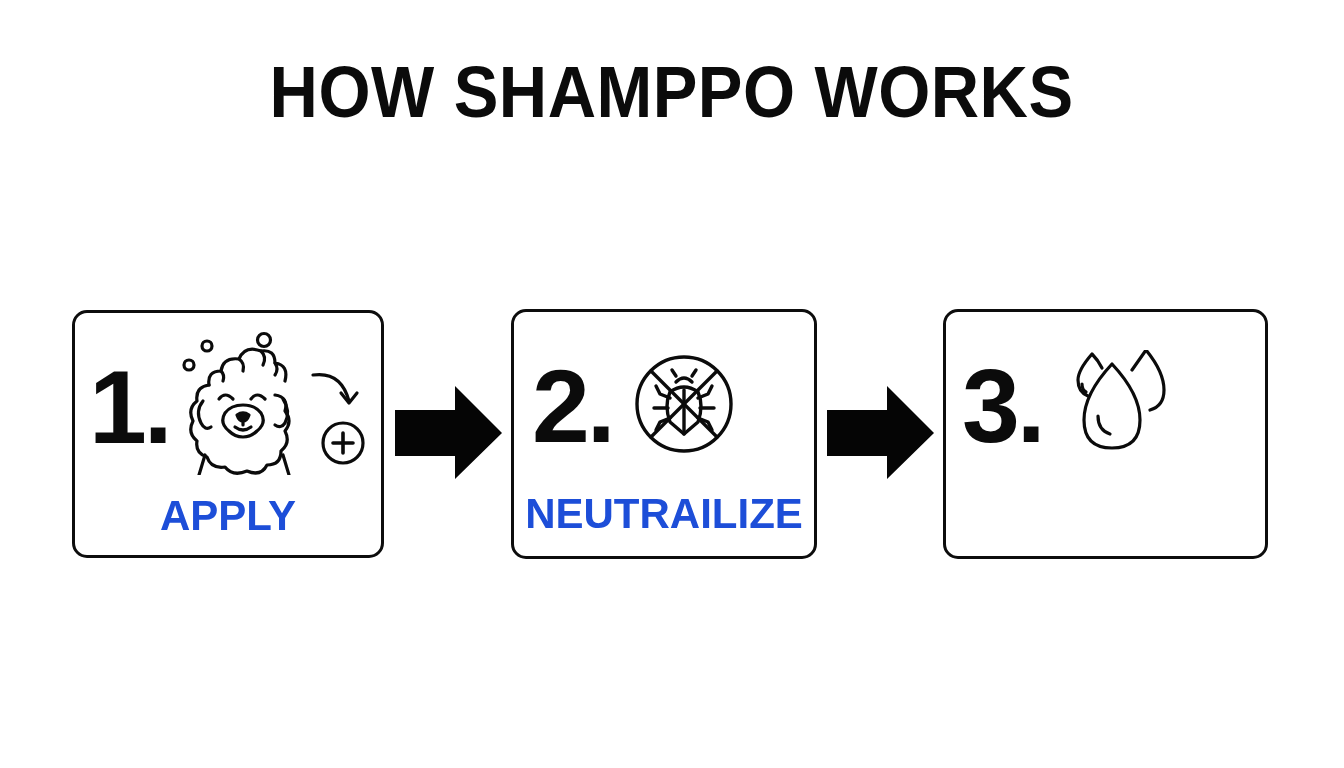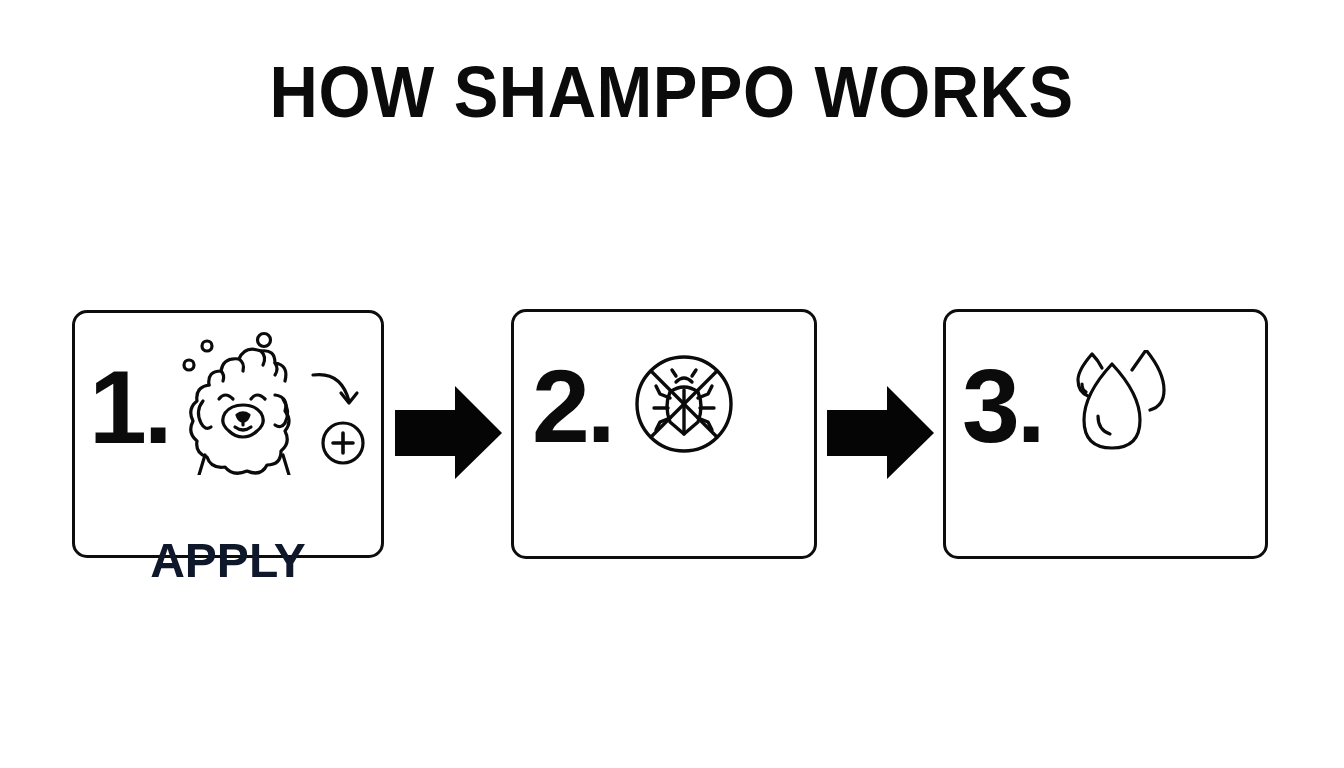--- a/index.html
+++ b/index.html
@@ -16,22 +16,22 @@
     .step-box {
       position: absolute; box-sizing: border-box; border: 3.5px solid #0d0d0d;
       border-radius: 15px; background: #ffffff;
     }
     .step-num {
       position: absolute; font-family: "Liberation Sans", sans-serif; font-weight: 700;
       font-size: 104px; line-height: 104px; color: #0b0b0b; letter-spacing: -3px;
     }
     .step-label {
       position: absolute; left: 0; width: 100%; text-align: center;
-      font-family: "Liberation Sans", sans-serif; font-weight: 700; font-size: 48px;
-      line-height: 40px; color: #0f172a; margin-top: 45px;
+      font-family: "Liberation Sans", sans-serif; font-weight: 700; font-size: 42px;
+      line-height: 40px; color: #1d4ed8;
     }
     .icon { position: absolute; }
     .flow-arrow { position: absolute; }
   </style>
 </head>
 <body>
 
 <div class="title">HOW SHAMPPO WORKS</div>
 
 <div class="step-box" style="left:72px; top:310px; width:312px; height:248px;">
@@ -92,20 +92,21 @@
     <path d="M38 40 q14 -10 28 0 q6 14 0 30 l-14 12 l-14 -12 q-6 -16 0 -30z"></path>
     <path d="M52 38 v44"></path>
     <path d="M38 46 l-10 -4 l-4 -8"></path>
     <path d="M66 46 l10 -4 l4 -8"></path>
     <path d="M36 56 h-14"></path>
     <path d="M68 56 h14"></path>
     <path d="M38 66 l-10 4 l-4 8"></path>
     <path d="M66 66 l10 4 l4 8"></path>
   </svg>
 
+  <div class="step-label" style="top:182px;">NEUTRAILIZE</div>
 </div>
 
 <svg class="flow-arrow" style="left:827px; top:386px;" width="110" height="94" viewBox="0 0 110 94">
   <polygon points="0,24 60,24 60,0 107,47 60,93 60,70 0,70" fill="#050505"></polygon>
 </svg>
 
 <div class="step-box" style="left:943px; top:309px; width:325px; height:250px;">
   <div class="step-num" style="left:16px; top:42px;">3.</div>
 
   <svg class="icon" style="left:122px; top:38px;" width="100" height="104" viewBox="0 0 100 104" fill="none" stroke="#0b0b0b" stroke-width="3.2" stroke-linecap="round" stroke-linejoin="round">

